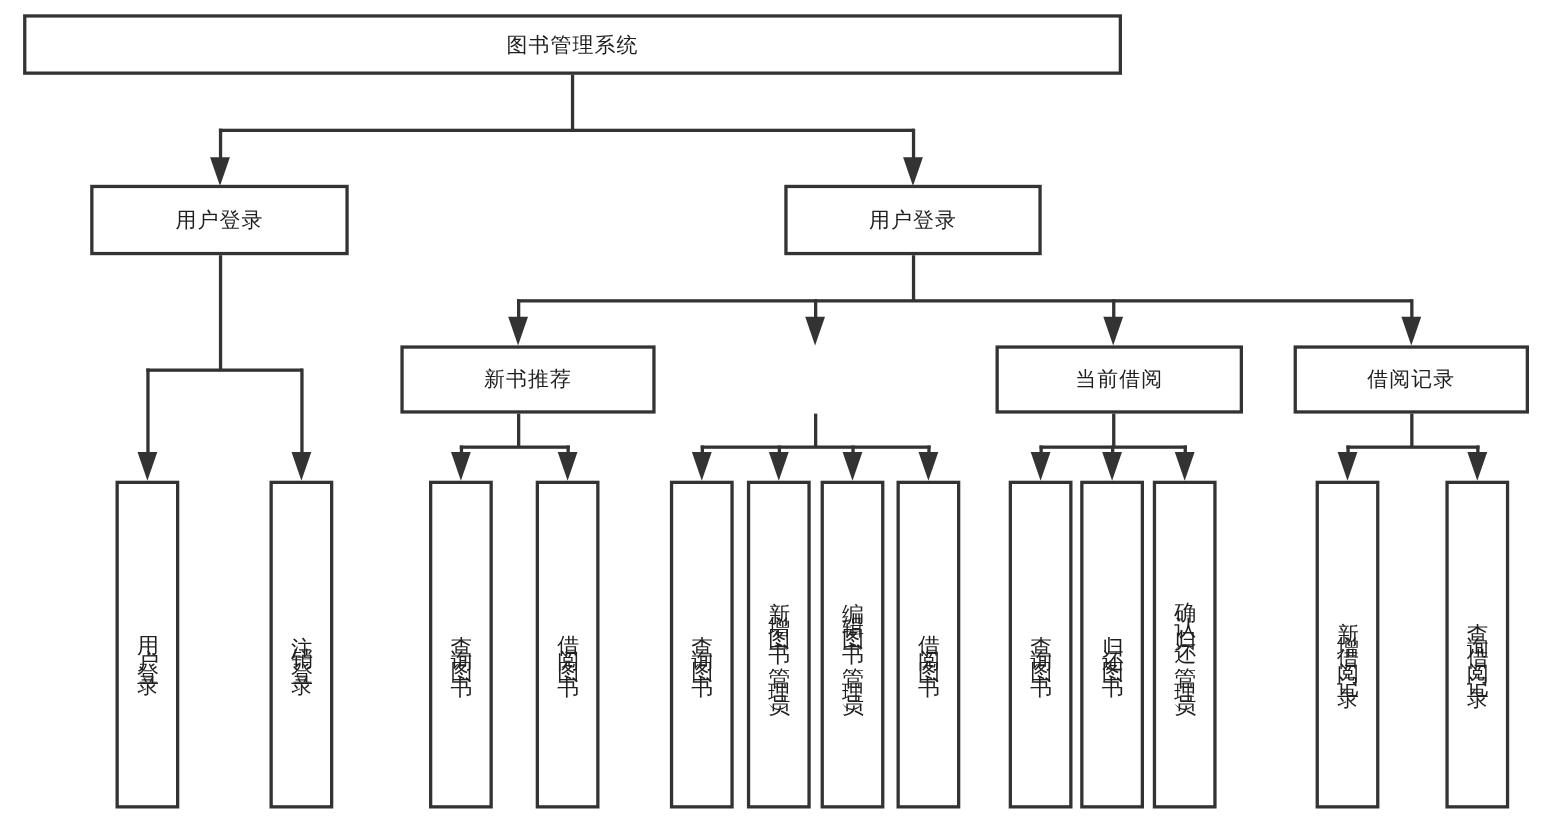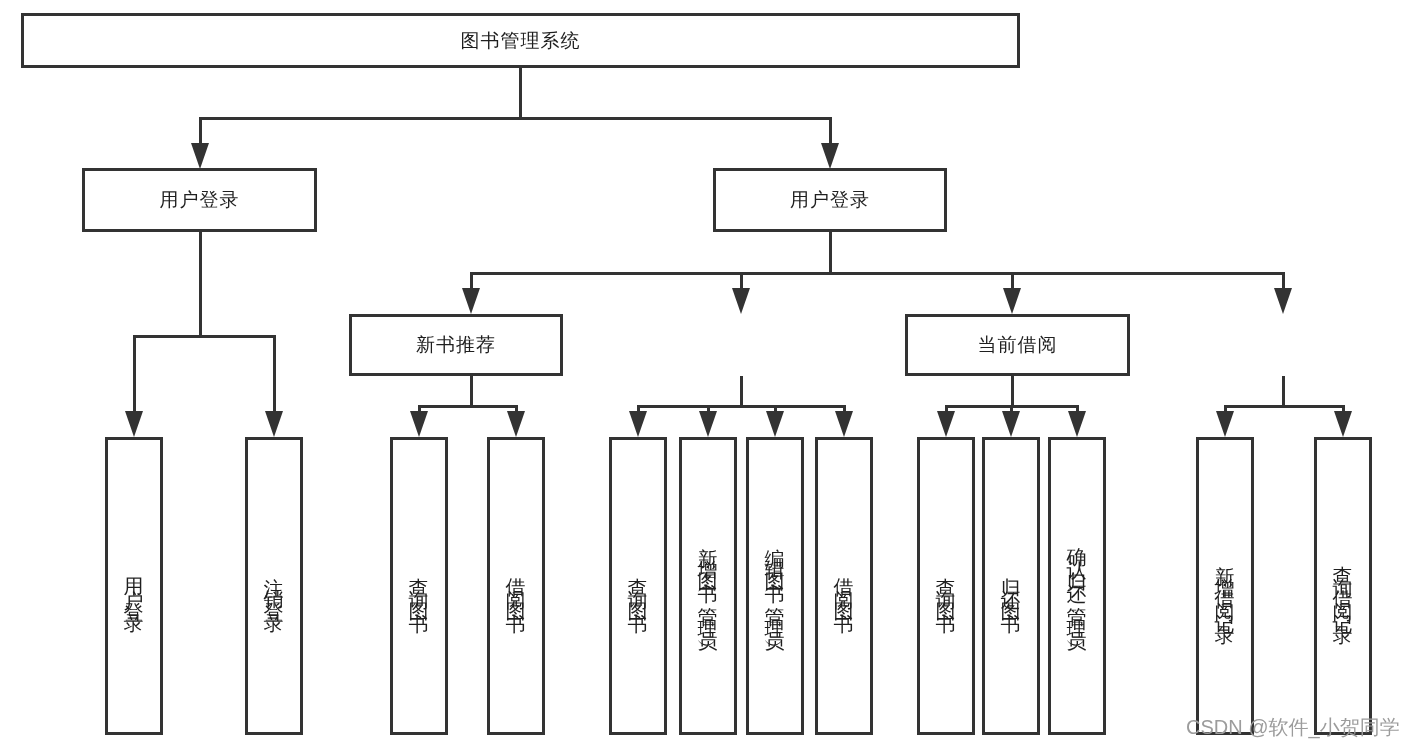--- a/index.html
+++ b/index.html
@@ -56,22 +56,23 @@
   <div class="line" style="left:470px;top:272px;width:814px;height:3px"></div>
   <div class="line" style="left:470px;top:272px;width:3px;height:18px"></div>
   <div class="arrow" style="left:462px;top:288px"></div>
   <div class="line" style="left:740px;top:272px;width:3px;height:18px"></div>
   <div class="arrow" style="left:732px;top:288px"></div>
   <div class="line" style="left:1011px;top:272px;width:3px;height:18px"></div>
   <div class="arrow" style="left:1003px;top:288px"></div>
   <div class="line" style="left:1282px;top:272px;width:3px;height:18px"></div>
   <div class="arrow" style="left:1274px;top:288px"></div>
 
-  <div class="node h-node" style="left:349px;top:314px;width:214px;height:62px">新书推荐</div>
+  <div class="node h-node" style="left:364px;top:314px;width:232px;height:62px">新书推荐</div>
   <div class="node h-node" style="left:905px;top:314px;width:225px;height:62px">当前借阅</div>
+  <div class="node h-node" style="left:1176px;top:314px;width:214px;height:62px">借阅记录</div>
 
   <div class="line" style="left:470px;top:376px;width:3px;height:30px"></div>
   <div class="line" style="left:418px;top:405px;width:100px;height:3px"></div>
   <div class="line" style="left:418px;top:405px;width:3px;height:8px"></div>
   <div class="arrow" style="left:410px;top:411px"></div>
   <div class="line" style="left:515px;top:405px;width:3px;height:8px"></div>
   <div class="arrow" style="left:507px;top:411px"></div>
 
   <div class="line" style="left:740px;top:376px;width:3px;height:30px"></div>
   <div class="line" style="left:637px;top:405px;width:209px;height:3px"></div>
@@ -111,15 +112,14 @@
   <div class="node v-node" style="left:746px;top:437px;width:58px;height:298px">编辑图书（管理员）</div>
   <div class="node v-node" style="left:815px;top:437px;width:58px;height:298px">借阅图书</div>
 
   <div class="node v-node" style="left:917px;top:437px;width:58px;height:298px">查询图书</div>
   <div class="node v-node" style="left:982px;top:437px;width:58px;height:298px">归还图书</div>
   <div class="node v-node" style="left:1048px;top:437px;width:58px;height:298px">确认归还（管理员）</div>
 
   <div class="node v-node" style="left:1196px;top:437px;width:58px;height:298px">新增借阅记录</div>
   <div class="node v-node" style="left:1314px;top:437px;width:58px;height:298px">查询借阅记录</div>
 
-  <div class="watermark">CSDN @软件_小贺同学</div>
 
 </div>
 
 </body></html>

